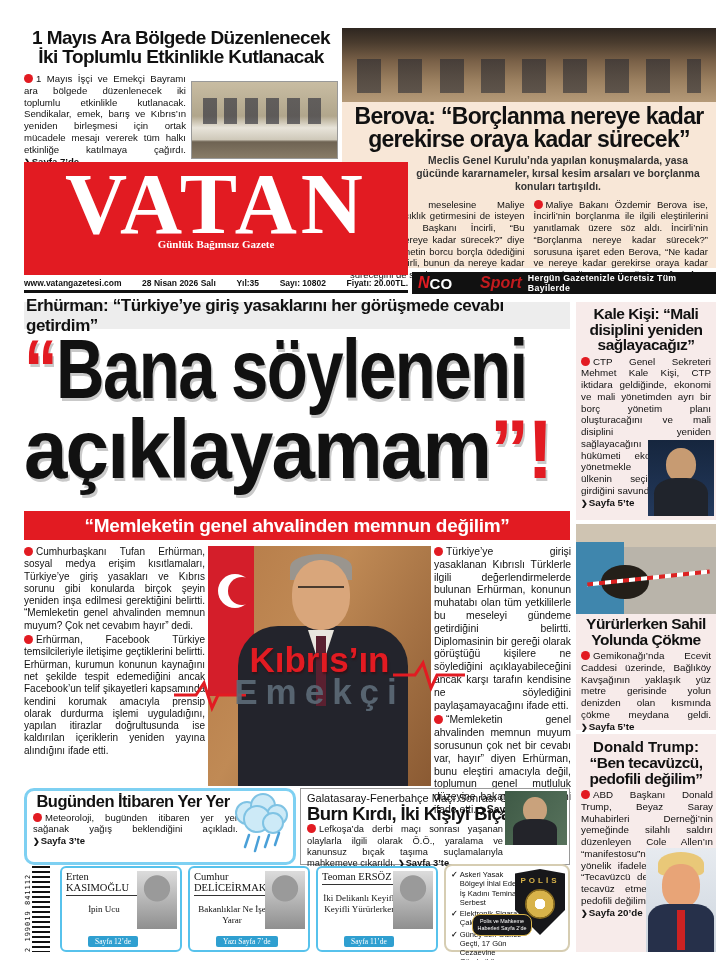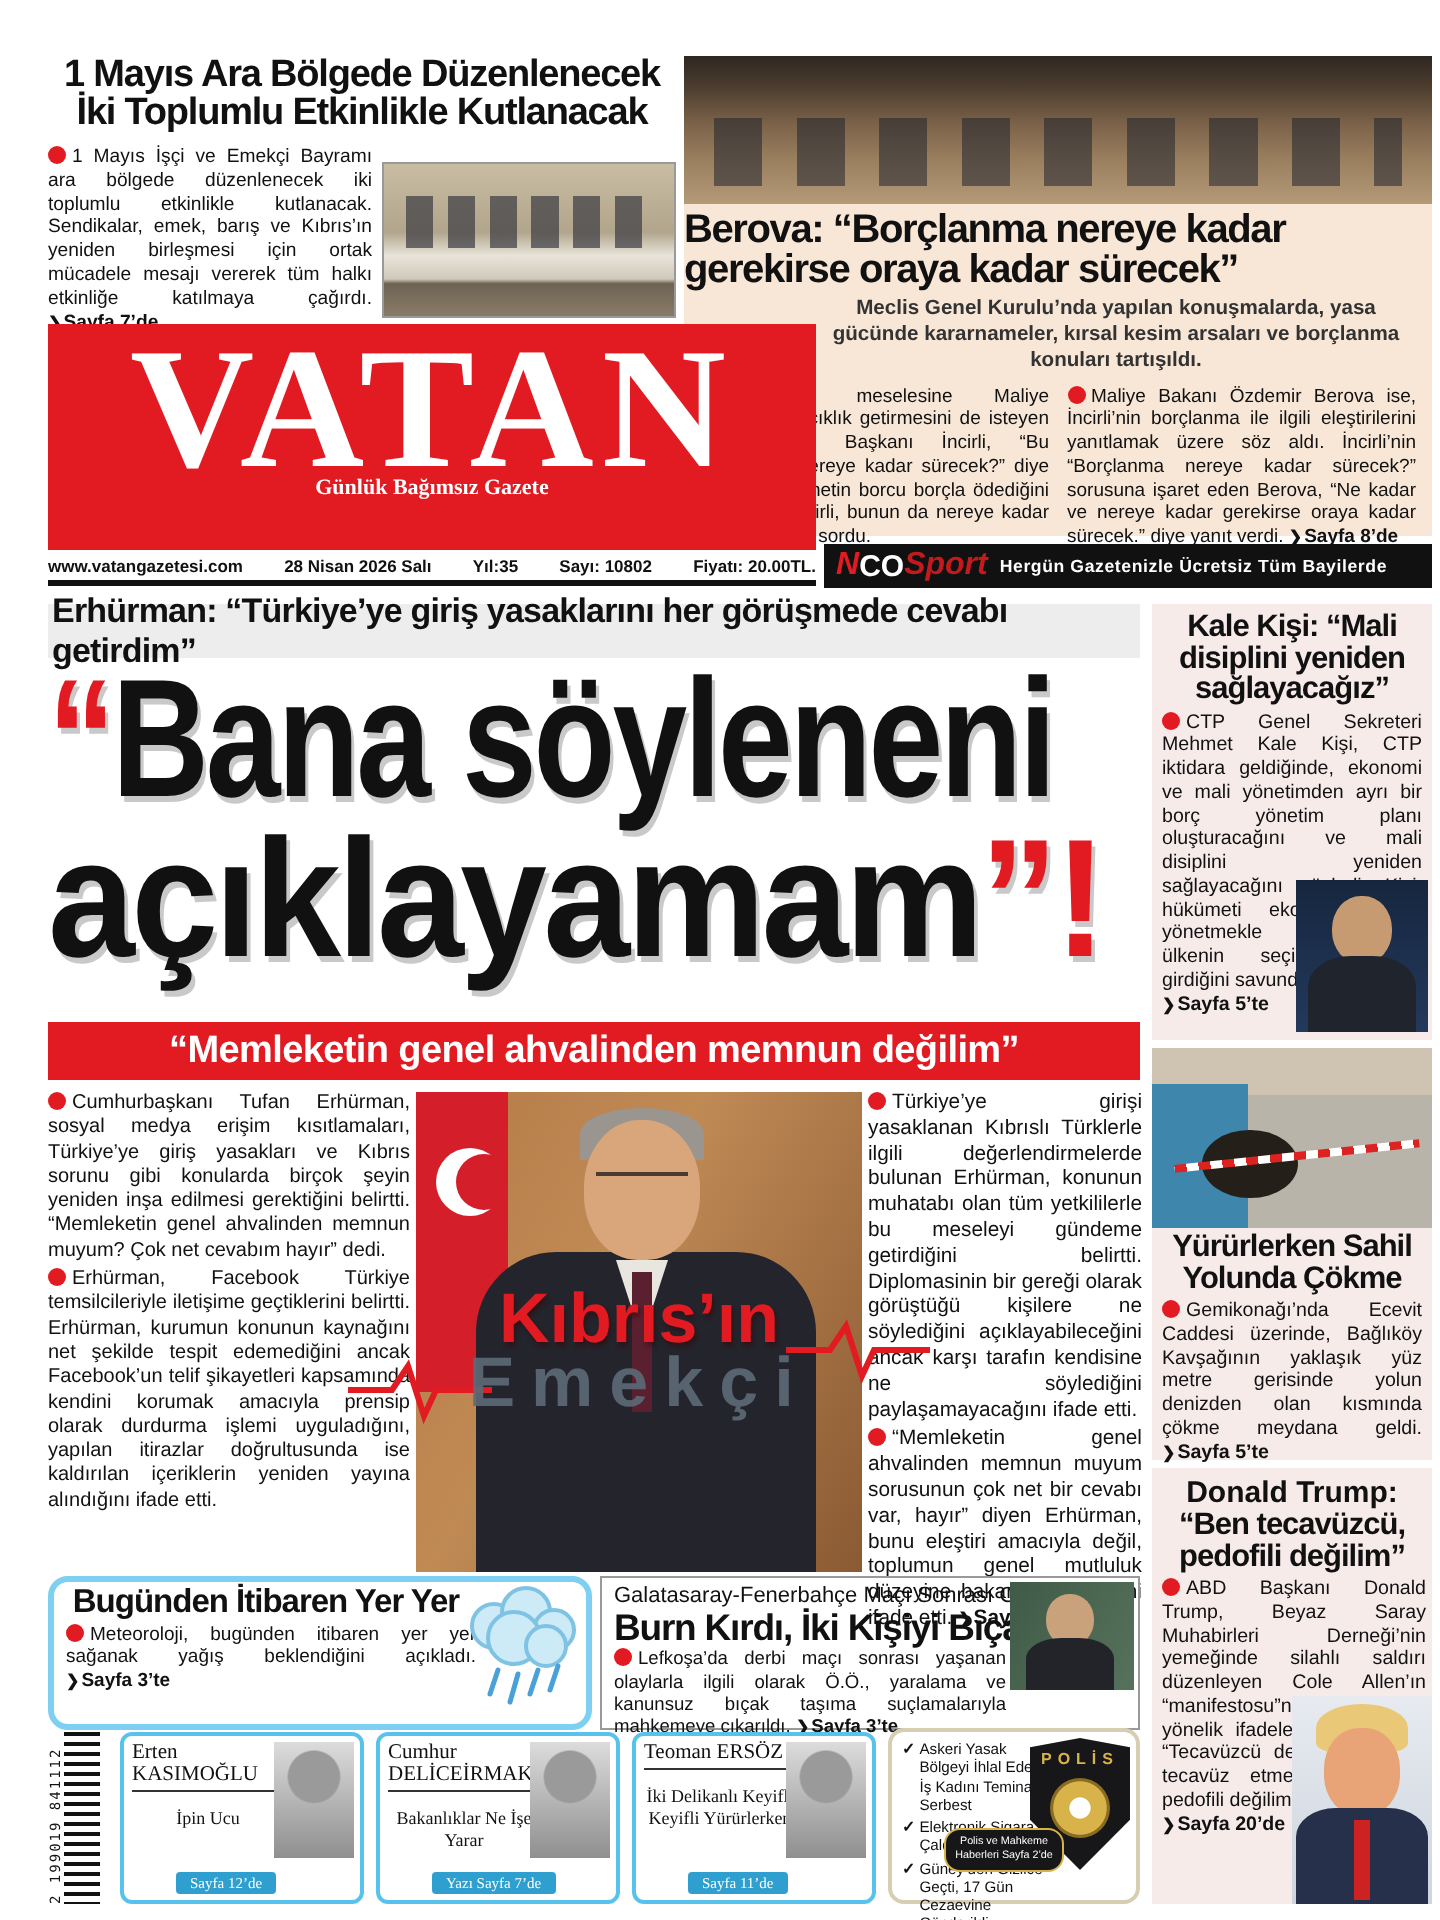--- a/index.html
+++ b/index.html
@@ -23,37 +23,37 @@
     box-shadow: inset 0 0 0 1px #999; position:relative; }
   .ph-press::after { content:""; position:absolute; left:8%; top:22%; width:84%; height:34%;
     background: repeating-linear-gradient(90deg,#3a3a42 0 11%,transparent 11% 17%); opacity:.7; }
 
   
   .tr { left:342px; top:28px; width:374px; height:240px; background:#f8e7d7; }
   .ph-parliament { width:100%; height:74px;
     background: linear-gradient(180deg,#2e2620 0%,#4a3c2e 20%,#7a6148 45%,#9a7f5f 70%,#b59a78 100%); position:relative; }
   .ph-parliament::after { content:""; position:absolute; left:4%; top:42%; width:92%; height:46%;
     background: repeating-linear-gradient(90deg,#20242e 0 7%,transparent 7% 12%); opacity:.55; }
-  .tr h2 { font-size:20px; line-height:1.0; font-weight:800; letter-spacing:-0.7px; margin-top:3px; }
+  .tr h2 { font-size:23px; line-height:1.0; font-weight:800; letter-spacing:-0.7px; text-align:center; margin-top:3px; }
   .tr .intro { font-size:10.3px; font-weight:bold; color:#333; text-align:center; padding:4px 8px 2px 66px; line-height:1.25; }
   .tr .cols { display:flex; gap:9px; padding:3px 8px 0 8px; }
   .tr .cols p { width:50%; font-size:9.5px; line-height:1.24; }
 
   
   .mast { left:24px; top:162px; width:384px; height:113px; background:#e21b22; text-align:center; }
   .mast .vt { font-family:"Liberation Serif", serif; font-weight:700; font-size:86px; line-height:0.98; color:#fff; letter-spacing:4px; }
   .mast .tg { font-family:"Liberation Serif", serif; font-weight:700; font-size:11px; color:#fff; margin-top:-8px; }
   .infoline { left:24px; top:277px; width:384px; height:16px; display:flex; justify-content:space-between; align-items:center;
     font-size:8.5px; font-weight:bold; border-bottom:3px solid #111; padding-bottom:2px; }
 
   
   .nco { left:412px; top:272px; width:304px; height:22px; background:#111; display:flex; align-items:center; padding:0 6px; }
   .nco .n { color:#e21b22; font-weight:800; font-style:italic; font-size:16px; }
   .nco .co { color:#fff; font-weight:800; font-size:15px; }
-  .nco .sp { color:#c11b1e; font-weight:800; font-style:italic; font-size:16px; margin-right:6px; }
+  .nco .sp { color:#c11b1e; font-weight:800; font-style:italic; font-size:16px; margin-right:6px;margin-left:28px; }
   .nco .tx { color:#fff; font-weight:bold; font-size:8.8px; letter-spacing:0.3px; }
 
   
   .kicker { left:24px; top:302px; width:546px; height:27px; background:#ededed; font-size:17px; font-weight:700;
     letter-spacing:-0.4px; display:flex; align-items:center; padding-left:2px; }
   .bigh { left:24px; top:330px; width:546px; }
   .bigh .l { white-space:nowrap; transform-origin:left center; font-weight:800; letter-spacing:-2px; line-height:0.95;
     text-shadow:2px 3px 0 #c9c9c9; }
   .bigh .l1 { font-size:84px; transform:scaleX(0.80); }
   .bigh .l2 { font-size:84px; transform:scaleX(0.93); }

